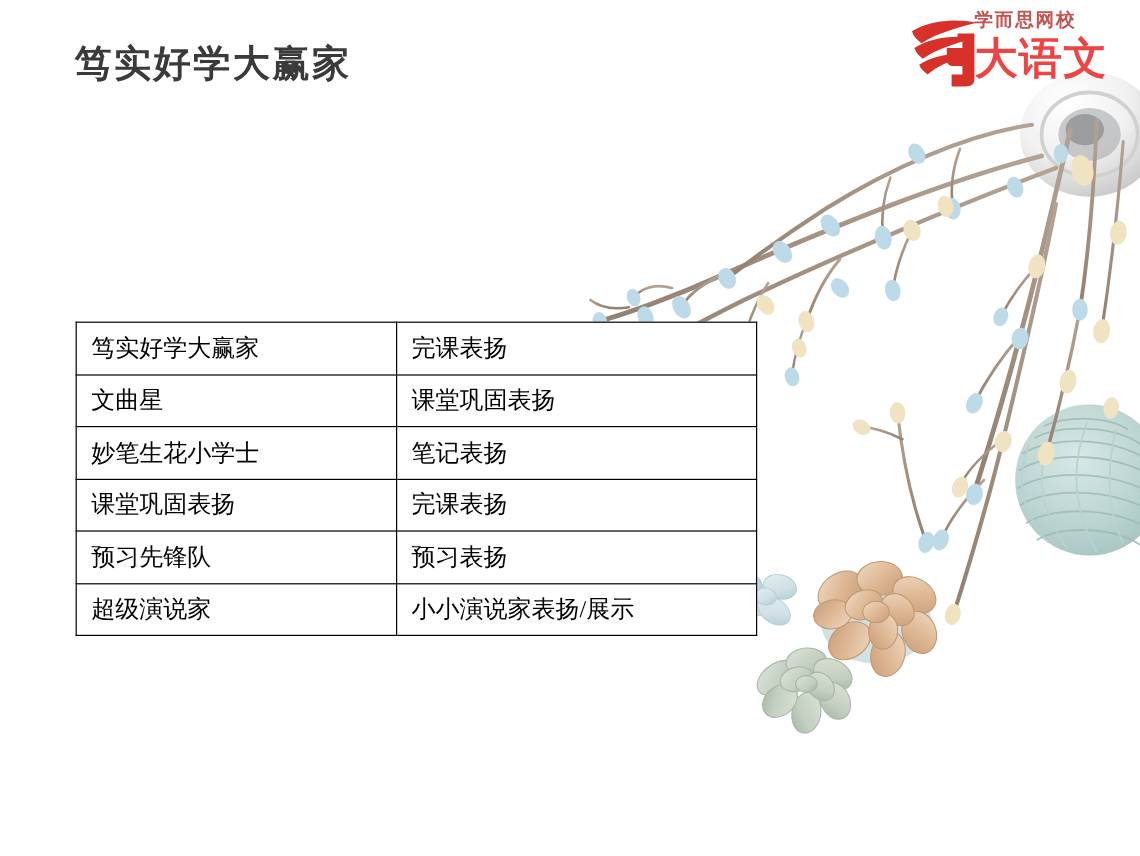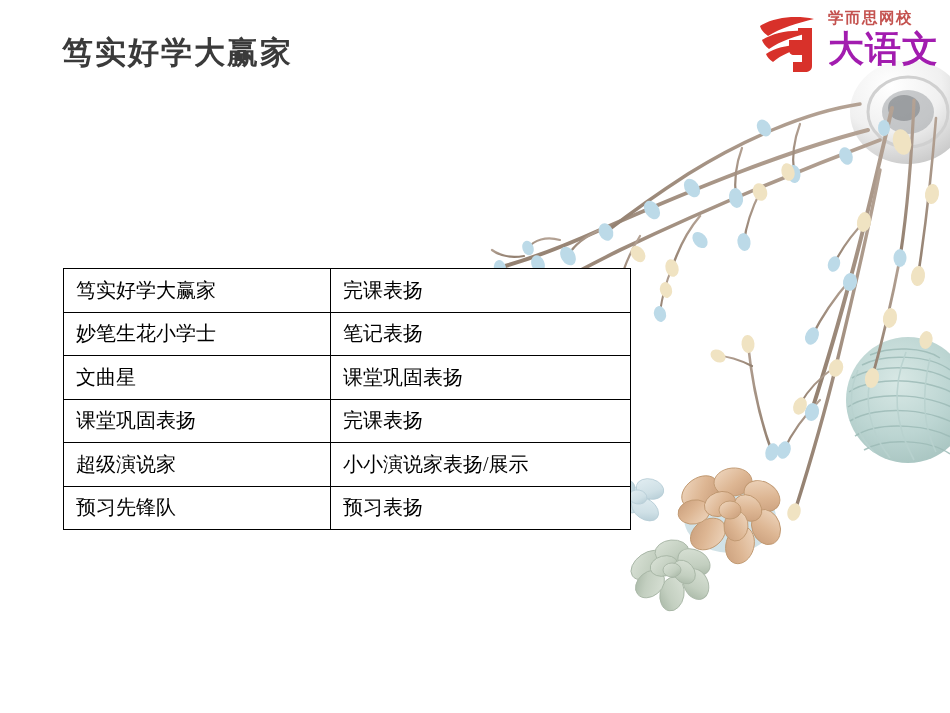--- a/index.html
+++ b/index.html
@@ -41,38 +41,38 @@
   }
   #logo-mark {
     position: absolute;
     left: 2px;
     top: 8px;
     width: 64px;
     height: 62px;
   }
   #logo-text {
     position: absolute;
-    left: 72px;
+    left: 56px;
     top: 2px;
     width: 122px;
   }
   #logo-sub {
     font-family: "Liberation Sans", "DejaVu Sans", sans-serif;
     font-size: 15.5px;
     font-weight: 700;
     color: #c4524f;
     letter-spacing: 1.5px;
     line-height: 1.55;
     white-space: nowrap;
   }
   #logo-main {
     font-family: "Liberation Sans", "DejaVu Sans", sans-serif;
     font-size: 36px;
     font-weight: 700;
-    color: #a21caf;
+    color: #ef4444;
     letter-spacing: 1px;
     line-height: 1.08;
     white-space: nowrap;
   }
 
   
   #decor {
     position: absolute;
     left: 0;
     top: 0;
@@ -313,35 +313,35 @@
     </div>
   </div>
 
   <table id="award-table">
     <tbody>
       <tr>
         <td class="col-name">笃实好学大赢家</td>
         <td class="col-desc">完课表扬</td>
       </tr>
       <tr>
+        <td class="col-name">文曲星</td>
+        <td class="col-desc">课堂巩固表扬</td>
+      </tr>
+      <tr>
         <td class="col-name">妙笔生花小学士</td>
         <td class="col-desc">笔记表扬</td>
       </tr>
       <tr>
-        <td class="col-name">文曲星</td>
-        <td class="col-desc">课堂巩固表扬</td>
-      </tr>
-      <tr>
         <td class="col-name">课堂巩固表扬</td>
         <td class="col-desc">完课表扬</td>
       </tr>
       <tr>
+        <td class="col-name">预习先锋队</td>
+        <td class="col-desc">预习表扬</td>
+      </tr>
+      <tr>
         <td class="col-name">超级演说家</td>
         <td class="col-desc">小小演说家表扬/展示</td>
       </tr>
-      <tr>
-        <td class="col-name">预习先锋队</td>
-        <td class="col-desc">预习表扬</td>
-      </tr>
     </tbody>
   </table>
 
 </div>
 
 </body></html>

